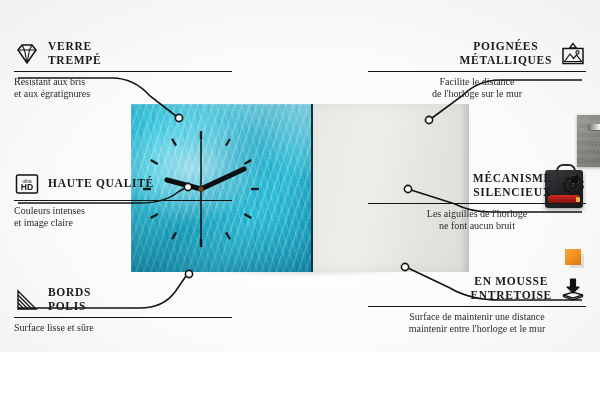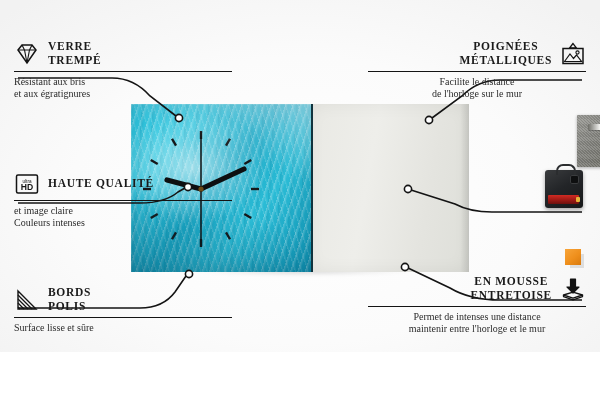--- a/index.html
+++ b/index.html
@@ -212,22 +212,22 @@
       <svg class="f-icon" viewBox="0 0 26 24">
         <rect x="2.5" y="3" width="21" height="18" rx="1.5" fill="none" stroke="currentColor" stroke-width="1.5"></rect>
         <text x="13" y="10.6" font-family="Liberation Sans, sans-serif" font-size="4.6" text-anchor="middle" fill="currentColor">ultra</text>
         <text x="13" y="18.4" font-family="Liberation Sans, sans-serif" font-size="8.6" font-weight="bold" text-anchor="middle" fill="currentColor">HD</text>
       </svg>
       <div>
         <div class="f-title">HAUTE QUALITÉ</div>
       </div>
     </div>
     <div class="f-rule"></div>
+    <div class="f-desc">Couleurs intenses</div>
     <div class="f-desc">et image claire</div>
-    <div class="f-desc">Couleurs intenses</div>
   </div>
 
   <div class="feature left pos-bl">
     <div class="f-head">
       <svg class="f-icon" viewBox="0 0 26 24">
         <path d="M4 3 L22 21 H4 Z" fill="none" stroke="currentColor" stroke-width="1.4"></path>
         <path d="M4 7 L18 21 M4 11 L14 21 M4 15 L10 21 M4 19 L6 21" stroke="currentColor" stroke-width="1.3" fill="none"></path>
       </svg>
       <div>
         <div class="f-title">BORDS</div>
@@ -249,31 +249,50 @@
         <rect x="3" y="6.5" width="20" height="15" fill="none" stroke="currentColor" stroke-width="1.5"></rect>
         <path d="M4.5 19.5 L10 12 L13.5 16.5 L16.5 13 L21.5 19.5 Z" fill="none" stroke="currentColor" stroke-width="1.2"></path>
         <circle cx="17.5" cy="10.5" r="1.6" fill="none" stroke="currentColor" stroke-width="1.1"></circle>
       </svg>
     </div>
     <div class="f-rule"></div>
     <div class="f-desc">Facilite le distance</div>
     <div class="f-desc">de l'horloge sur le mur</div>
   </div>
 
+  <div class="feature right pos-mr">
+    <div class="f-head">
+      <div>
+        <div class="f-title">MÉCANISME</div>
+        <div class="f-title">SILENCIEUX</div>
+      </div>
+      <svg class="f-icon" viewBox="0 0 26 24">
+        <path d="M13 2.8 L15.1 3.2 L16.3 1.6 L18.6 3 L18.2 5 L19.8 6.2 L21.8 5.6 L22.9 8
+                 L21.3 9.3 L21.5 11.3 L23.2 12.4 L22.3 14.9 L20.3 14.8 L19 16.4 L19.4 18.4
+                 L17.1 19.6 L15.8 18.1 L13.8 18.4 L12.8 20.2 L10.2 19.8 L10 17.8 L8.3 16.9
+                 L6.5 17.8 L4.9 15.9 L6 14.2 L5.4 12.3 L3.5 11.6 L3.7 9 L5.7 8.7 L6.7 7
+                 L6 5.1 L8.2 3.7 L9.6 5.2 L11.6 4.8 Z" fill="none" stroke="currentColor" stroke-width="1.5" stroke-linejoin="round"></path>
+        <circle cx="13" cy="11.5" r="3.4" fill="none" stroke="currentColor" stroke-width="1.5"></circle>
+      </svg>
+    </div>
+    <div class="f-rule"></div>
+    <div class="f-desc">Les aiguilles de l'horloge</div>
+    <div class="f-desc">ne font aucun bruit</div>
+  </div>
 
   <div class="feature right pos-br">
     <div class="f-head">
       <div>
         <div class="f-title">EN MOUSSE</div>
         <div class="f-title">ENTRETOISE</div>
       </div>
       <svg class="f-icon" viewBox="0 0 26 24">
         <path d="M10.5 2 H15.5 V10 H19 L13 16 L7 10 H10.5 Z" fill="currentColor" stroke="currentColor" stroke-width="1.2" stroke-linejoin="round"></path>
         <path d="M13 15.2 L22.5 18 L13 21.2 L3.5 18 Z" fill="none" stroke="currentColor" stroke-width="1.4" stroke-linejoin="round"></path>
         <path d="M3.5 18 V19.6 L13 22.8 L22.5 19.6 V18" fill="none" stroke="currentColor" stroke-width="1.3" stroke-linejoin="round"></path>
       </svg>
     </div>
     <div class="f-rule"></div>
-    <div class="f-desc">Permet de intenses une distance</div>
+    <div class="f-desc">Surface de maintenir une distance</div>
     <div class="f-desc">maintenir entre l'horloge et le mur</div>
   </div>
 
 </div>
 
 </body></html>

